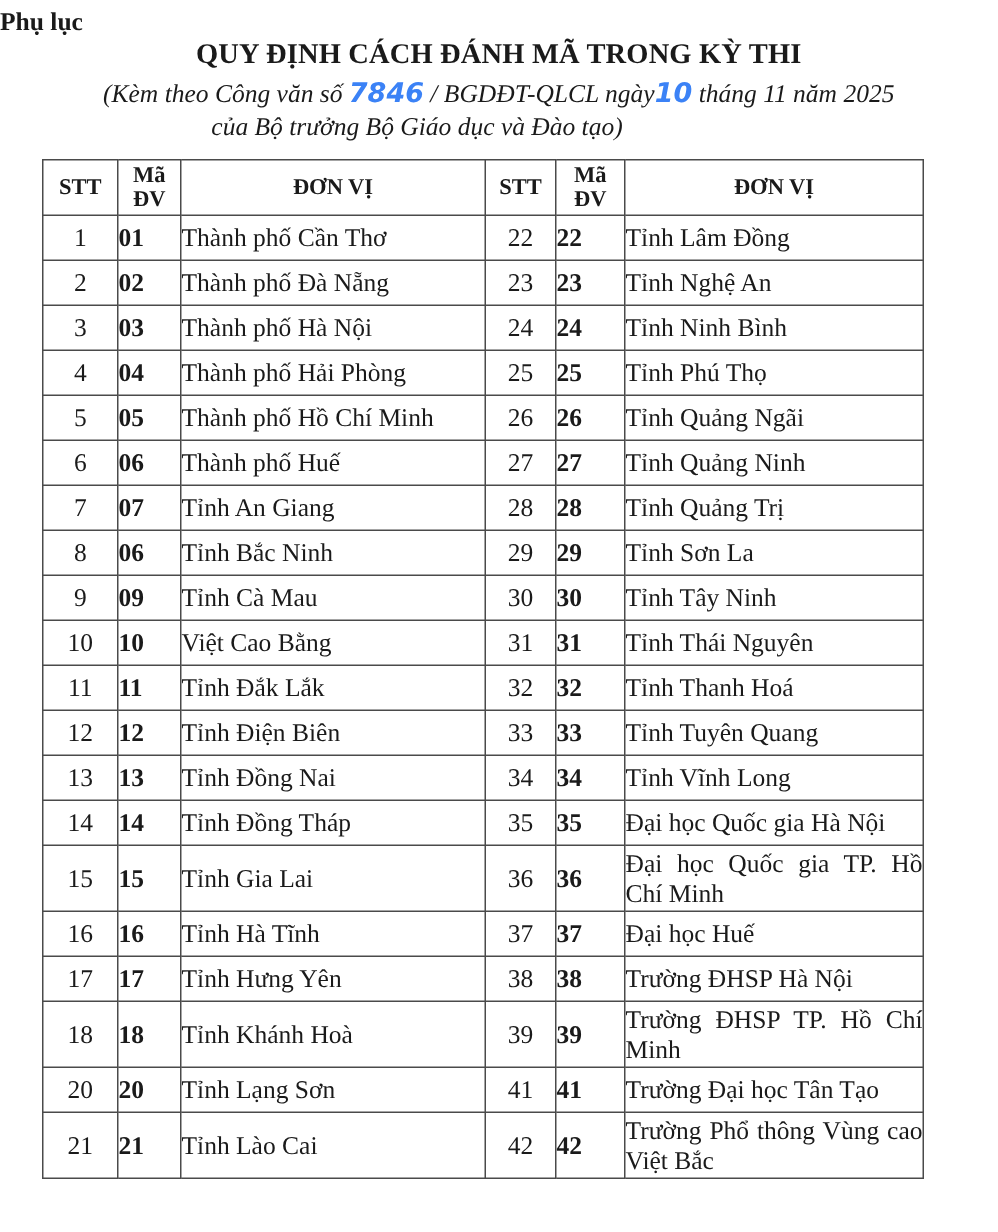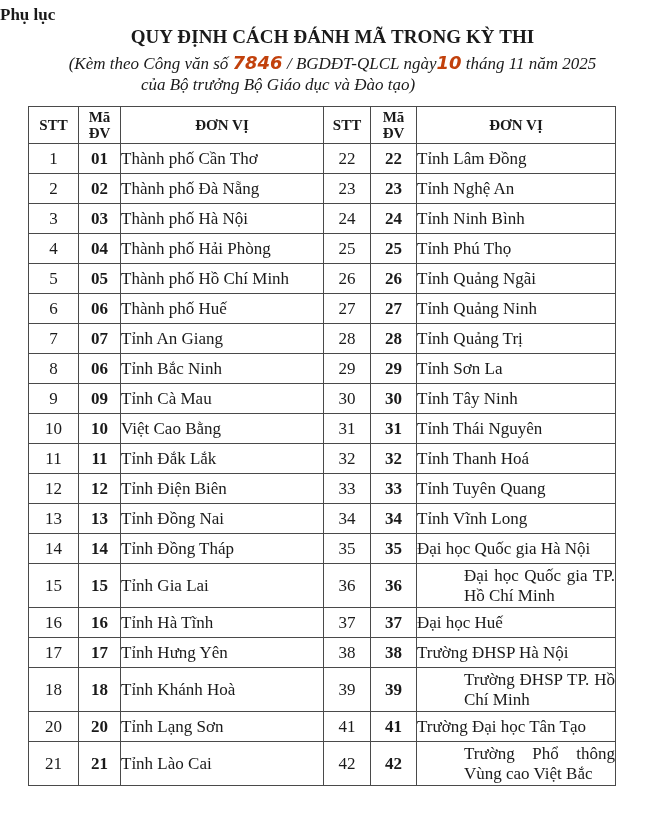--- a/index.html
+++ b/index.html
@@ -4,34 +4,34 @@
 <style>
   html, body { margin:0; padding:0; }
   body {
     width:665px; height:821px; background:#ffffff; position:relative; overflow:hidden;
     font-family:"Liberation Serif", "DejaVu Serif", serif; color:#1a1a1a;
   }
   .title1 { position:absolute; top:4px; left:0; width:665px; text-align:left; font-weight:bold; font-size:17px; line-height:22px; }
   .title2 { position:absolute; top:24px; left:0; width:665px; text-align:center; font-weight:bold; font-size:19px; line-height:26px; letter-spacing:0.1px; }
   .sub1 { position:absolute; top:52px; left:0; width:665px; text-align:center; font-style:italic; font-size:17px; line-height:22px; }
   .sub2 { position:absolute; top:74px; left:0; width:556px; text-align:center; font-style:italic; font-size:17px; line-height:22px; }
-  .hand { color:#c2410c; font-style:italic; font-weight:bold; font-family:"DejaVu Sans", sans-serif; font-size:18px; }
+  .hand { color:#3b82f6; font-style:italic; font-weight:bold; font-family:"DejaVu Sans", sans-serif; font-size:18px; }
   table.codes {
     position:absolute; top:106px; left:28px; width:587px;
     border-collapse:collapse; table-layout:fixed;
     border:1.5px solid #3a3a3a;
   }
   table.codes td, table.codes th { border:1px solid #4a4a4a; padding:0; font-size:17px; line-height:19px; }
   table.codes th { font-weight:bold; height:36px; font-size:15px; line-height:16px; }
   table.codes th.stt { font-size:15px; }
   td.stt { text-align:center; height:29px; }
-  td.code { text-align:center; font-weight:bold; }
+  td.code { font-weight:bold; }
   td.name { text-align:left; padding-left:5px; padding-right:3px; }
   tr.tall td { height:43px; }
-  td.name.wrap { text-align:justify; line-height:20px;padding-left:47px; }
+  td.name.wrap { text-align:justify; line-height:20px; }
 </style>
 </head>
 <body>
 
 <div class="title1">Phụ lục</div>
 <div class="title2">QUY ĐỊNH CÁCH ĐÁNH MÃ TRONG KỲ THI</div>
 <div class="sub1"><span>(Kèm theo Công văn số </span><span class="hand">7846</span><span> / BGDĐT-QLCL ngày</span><span class="hand">10</span><span> tháng 11 năm 2025</span></div>
 <div class="sub2">của Bộ trưởng Bộ Giáo dục và Đào tạo)</div>
 
 <table class="codes">

